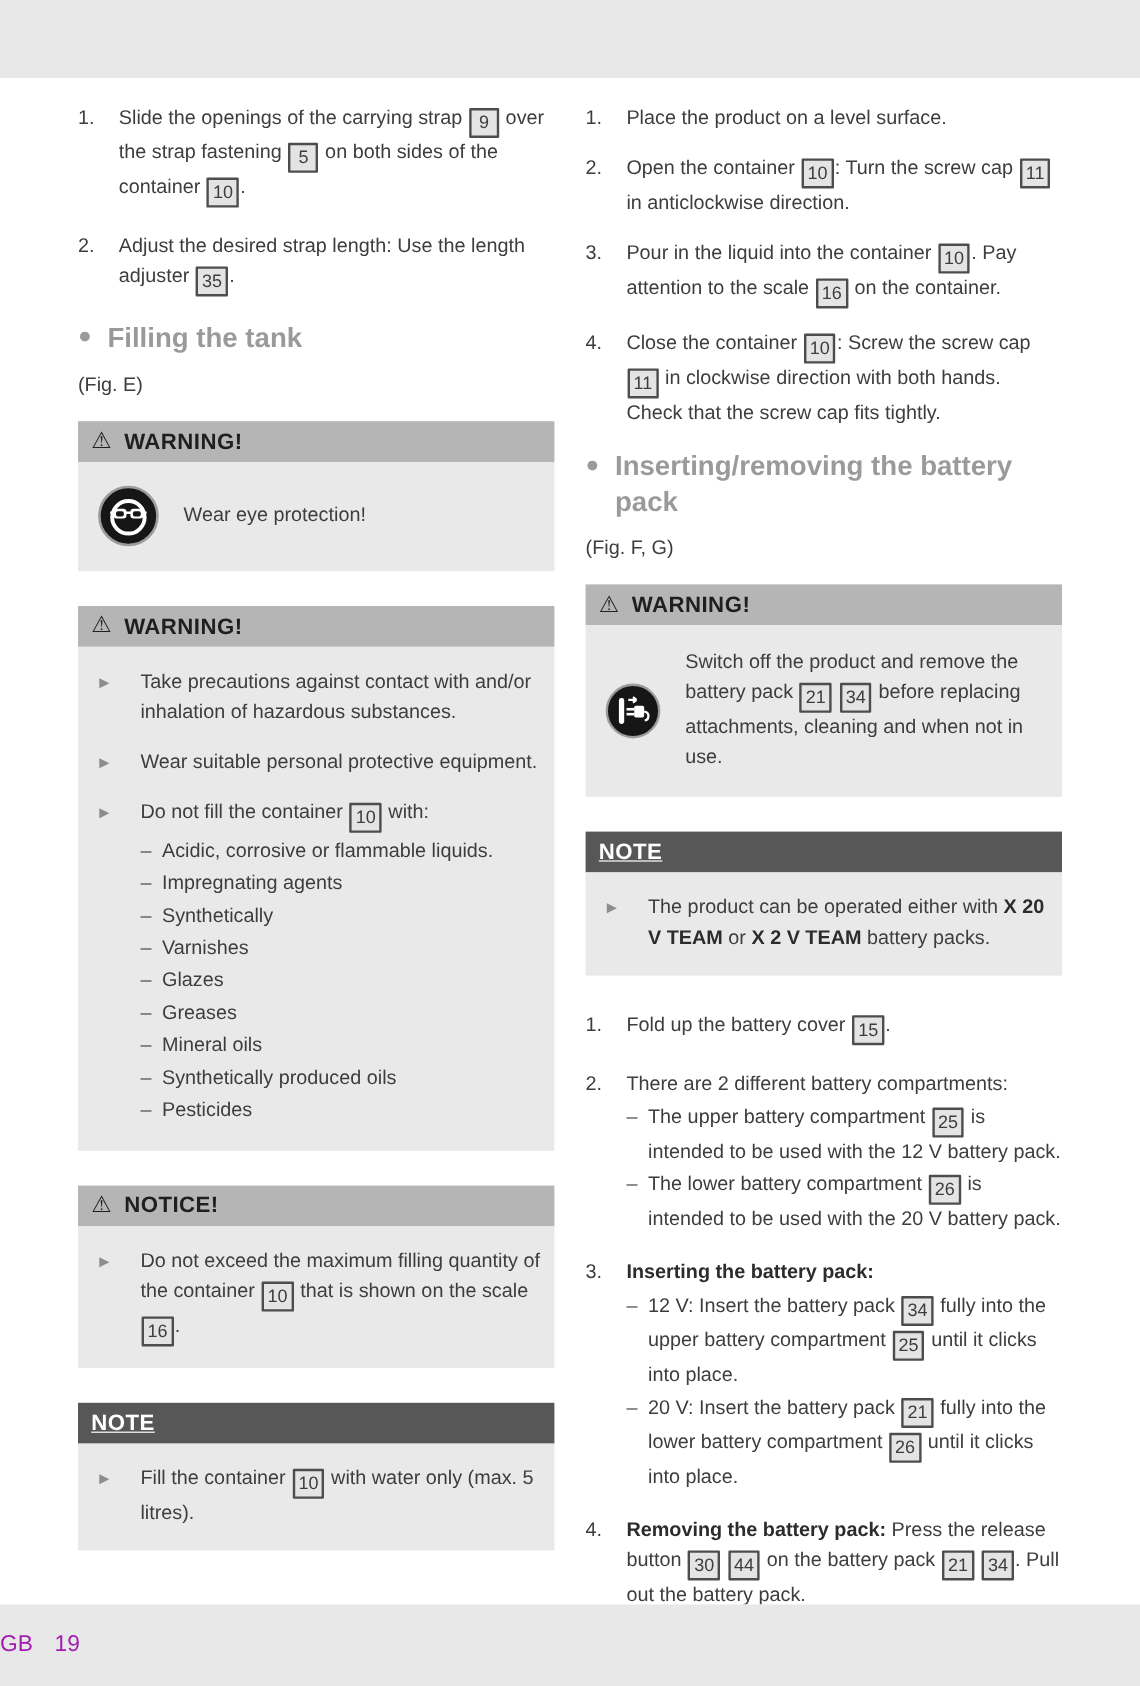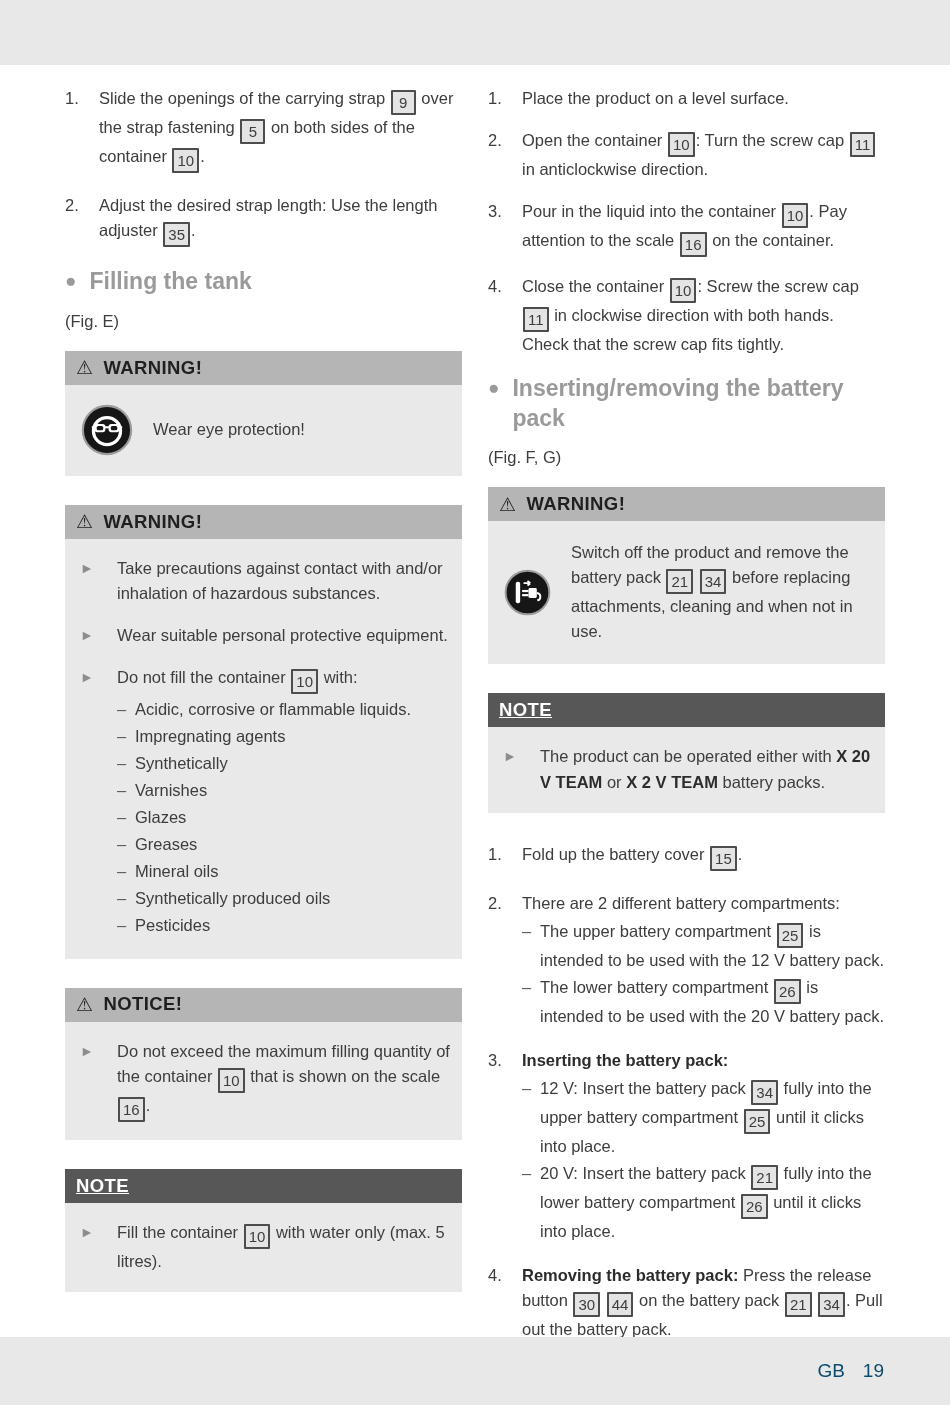--- a/index.html
+++ b/index.html
@@ -1,20 +1,20 @@
 <!DOCTYPE html>
 <html style="--page-bg: #ffffff; --margin-band: #e8e8e8; --warning-header-bg: #b5b5b5; --alert-body-bg: #e9e9e9; --note-header-bg: #575757; --note-header-text: #ffffff; --section-heading: #9a9a9a; --body-text: #3d3d3d; --arrow-bullet: #8d8d8d;"><head>
 <meta charset="utf-8">
 <style>
   html,body{margin:0;padding:0;background:#ffffff;}
   body{font-family:"Liberation Sans","DejaVu Sans",sans-serif;color:var(--body-text,#3d3d3d);}
   .page{position:relative;width:950px;height:1405px;background:var(--page-bg,#ffffff);overflow:hidden;}
   .band{position:absolute;left:0;width:950px;background:var(--margin-band,#e8e8e8);}
   .band.top{top:0;height:65px;}
-  .band.bottom{bottom:0;height:68px;display:flex;align-items:center;justify-content:flex-end;gap:18px;padding-right:66px;box-sizing:border-box;font-size:19px;color:#0c4a6e;}
+  .band.bottom{bottom:0;height:68px;display:flex;align-items:center;gap:18px;padding-right:66px;box-sizing:border-box;font-size:19px;color:#a21caf;}
   .content{position:absolute;top:65px;left:0;right:0;bottom:68px;padding:21px 65px 0;box-sizing:border-box;display:flex;gap:26px;overflow:hidden;}
   .col{flex:1;min-width:0;font-size:16.5px;line-height:1.52;}
 
   .steps{list-style:none;margin:0 0 6px;padding:0;}
   .steps li{display:flex;margin:0 0 17px;}
   .num{flex:none;width:34px;}
   .step-body{flex:1;min-width:0;}
 
   .sec-head{display:flex;align-items:flex-start;gap:13px;margin:9px 0 7px;font-size:23px;font-weight:bold;color:var(--section-heading,#9a9a9a);line-height:1.28;}
   .dot{flex:none;font-size:19px;line-height:1.5;}

